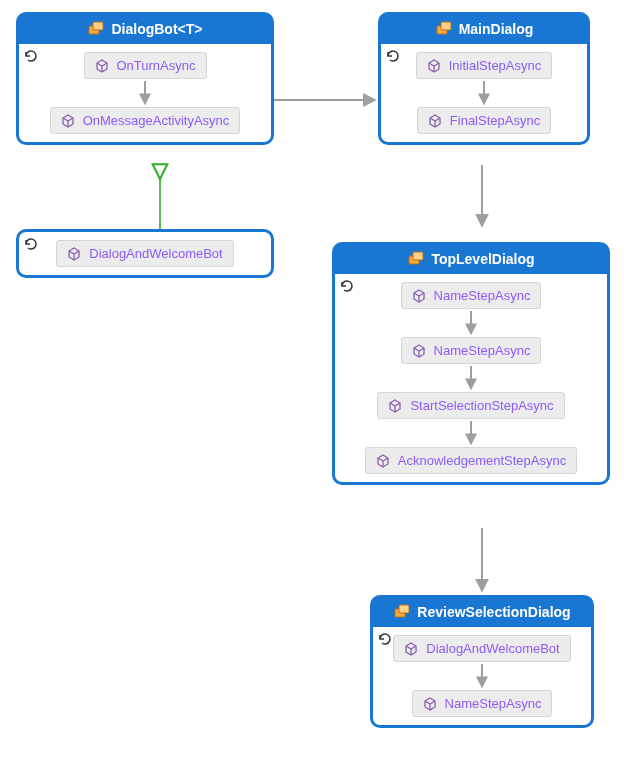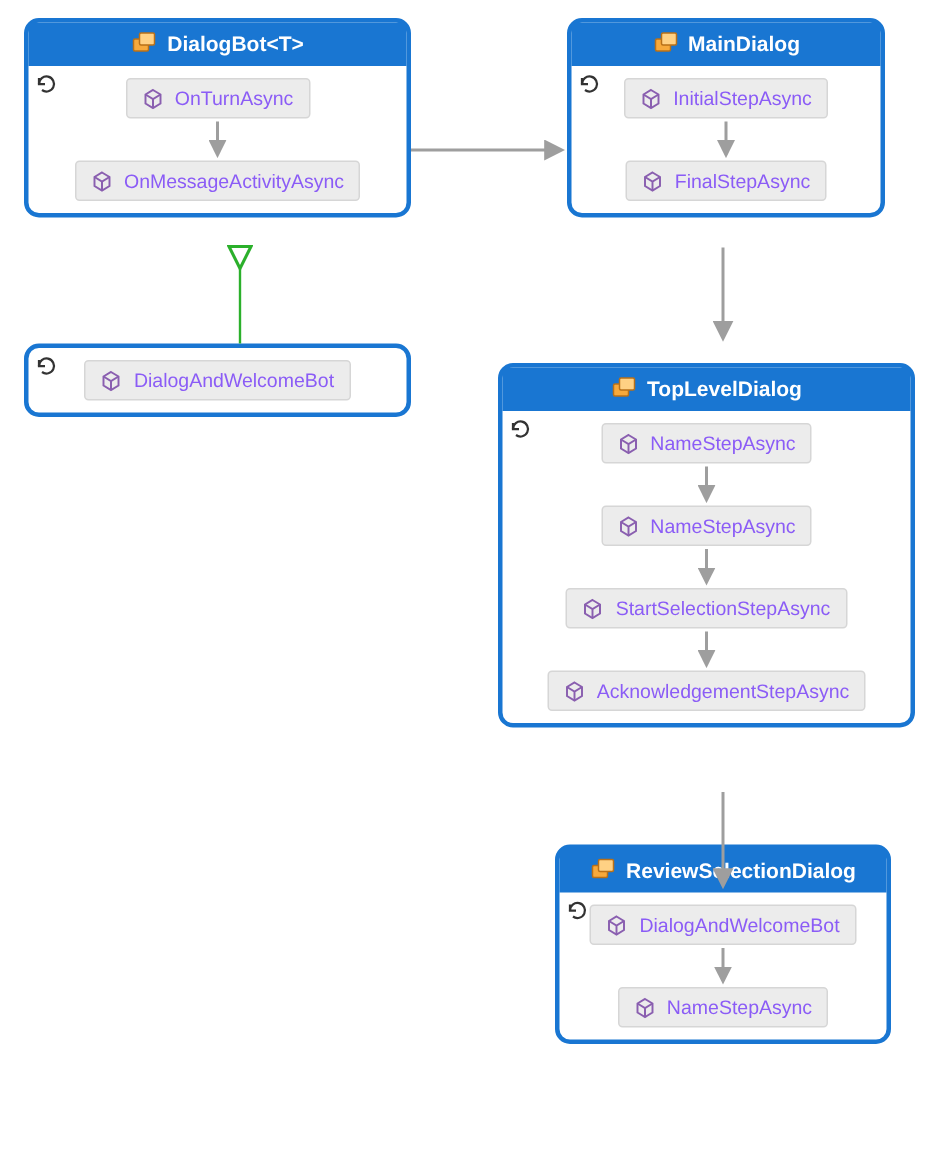--- a/index.html
+++ b/index.html
@@ -252,21 +252,21 @@
       <div class="method-item">
         <svg class="cube-icon" viewBox="0 0 14 14">
             <use href="#cube-icon-g"></use>
           </svg>
         <span>AcknowledgementStepAsync</span>
       </div>
     </div>
   </div>
 </div>
 
-<div class="class-box" style="left:370px; top:563px; width:224px;">
+<div class="class-box" style="left:370px; top:595px; width:224px;">
   <div class="class-header">
     <svg class="class-icon" viewBox="0 0 18 18">
         <use href="#class-icon-g"></use>
       </svg>
     <span>ReviewSelectionDialog</span>
   </div>
   <div class="class-body">
     <span class="refresh-badge">
         <svg viewBox="0 0 16 16" width="16" height="16">
           <use href="#refresh-icon-g"></use>

